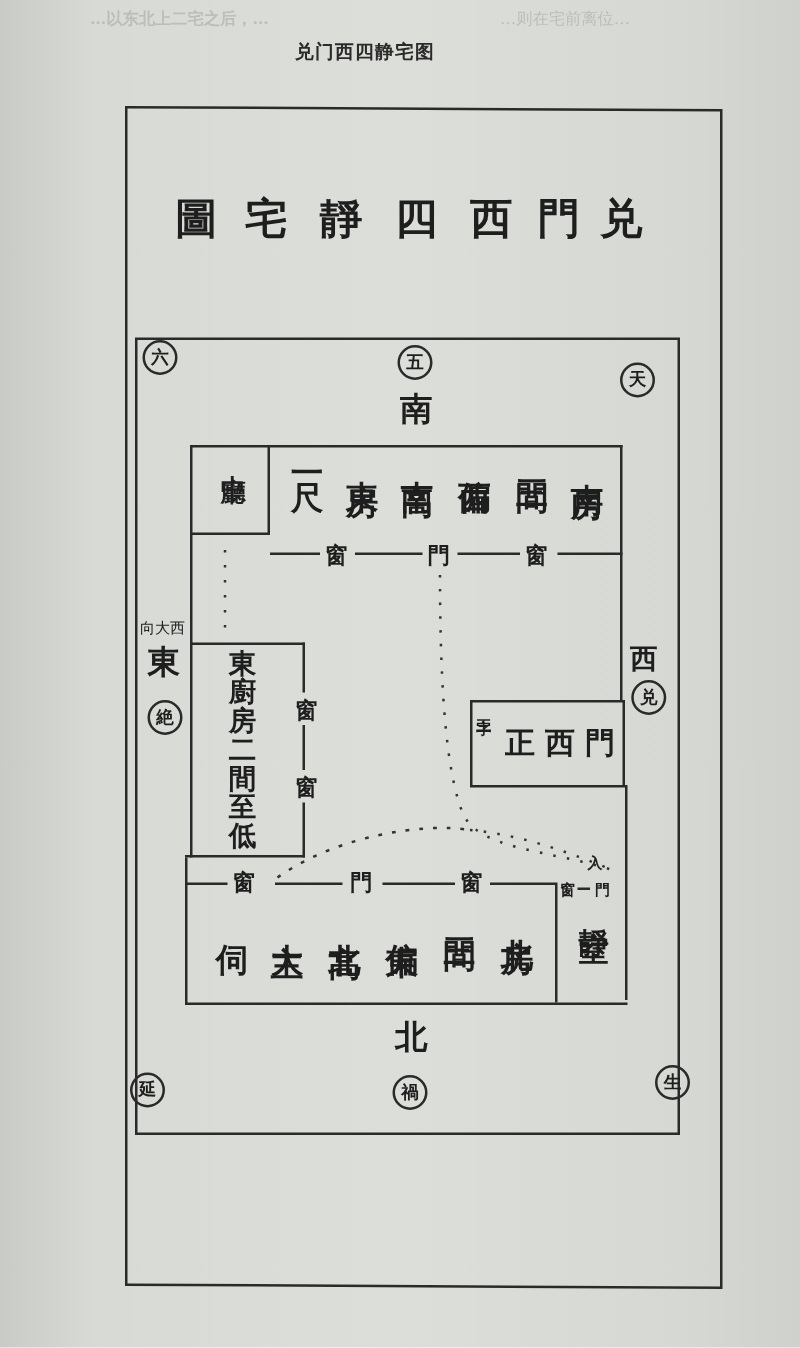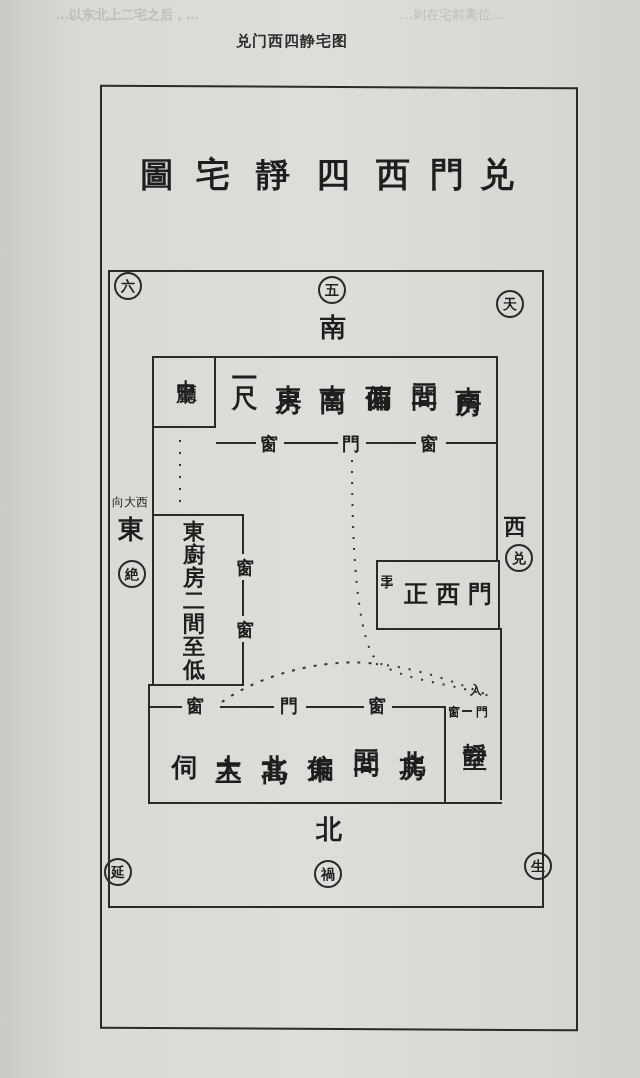--- a/index.html
+++ b/index.html
@@ -19,21 +19,21 @@
     .circ { position: absolute; width: 28px; height: 28px; border: 2px solid #2a2a2a; border-radius: 50%; box-sizing: border-box; text-align: center; line-height: 24px; font-size: 14px; font-weight: bold; }
     .dir { position: absolute; font-size: 26px; font-weight: bold; }
     .vtext { position: absolute; writing-mode: vertical-rl; font-size: 26px; font-weight: bold; letter-spacing: 2px; line-height: 34px; }
     .small { font-size: 18px; font-weight: bold; }
     .tiny { font-size: 12px; }
     svg.dots { position: absolute; left: 0; top: 0; }
   </style>
 </head>
 <body>
 
-<div class="ghost" style="left:56px; top:6px;font-weight:bold;">…以东北上二宅之后，…</div>
+<div class="ghost" style="left:72px; top:6px;font-weight:bold;">…以东北上二宅之后，…</div>
 <div class="ghost" style="left:400px; top:6px;">…则在宅前离位…</div>
 
 <div class="page-heading">兑门西四静宅图</div>
 
 <div class="box" style="left:100px; top:86px; width:478px; height:944px; border-width:2px; transform: skewY(0.3deg);"></div>
 
 <div>
   <span class="title-char cjk" style="left:140px;">圖</span>
   <span class="title-char cjk" style="left:196px;">宅</span>
   <span class="title-char cjk" style="left:256px;">靜</span>

